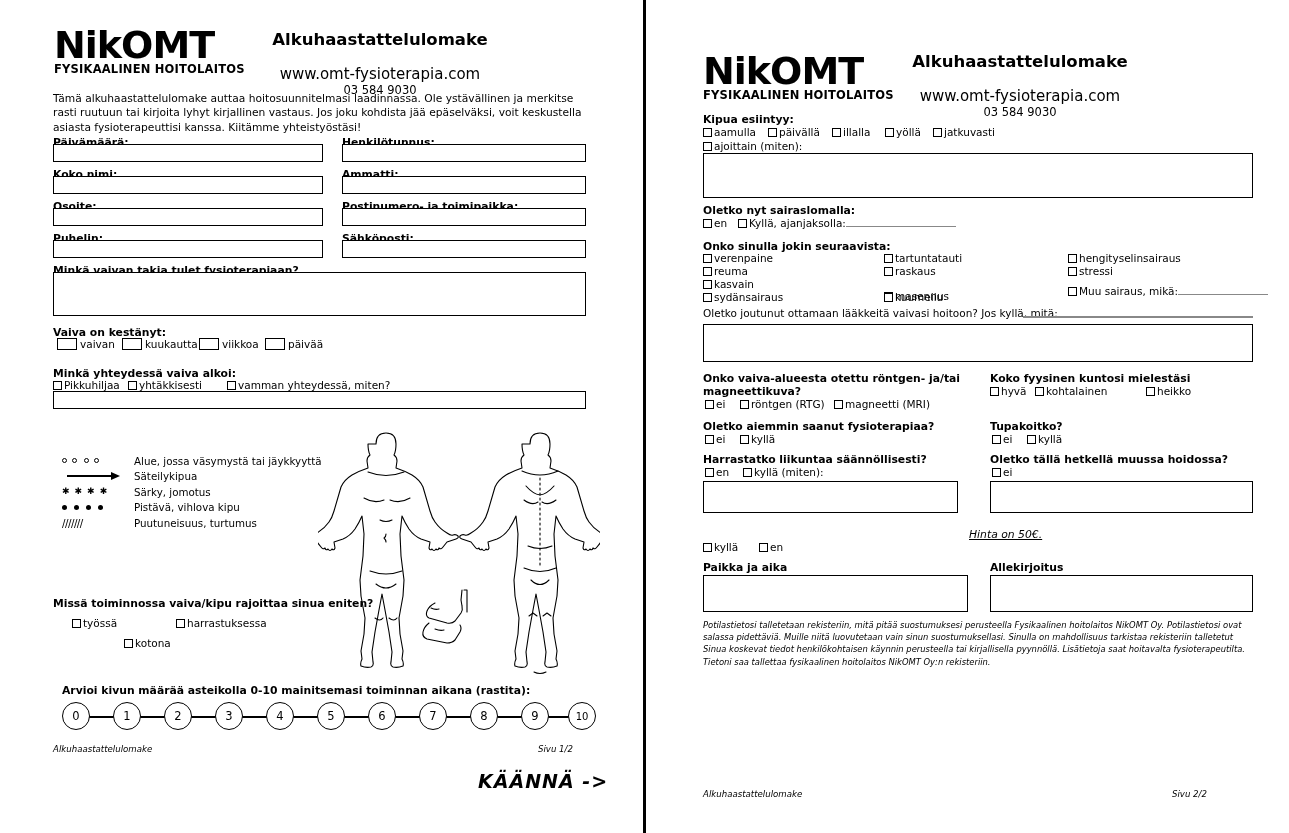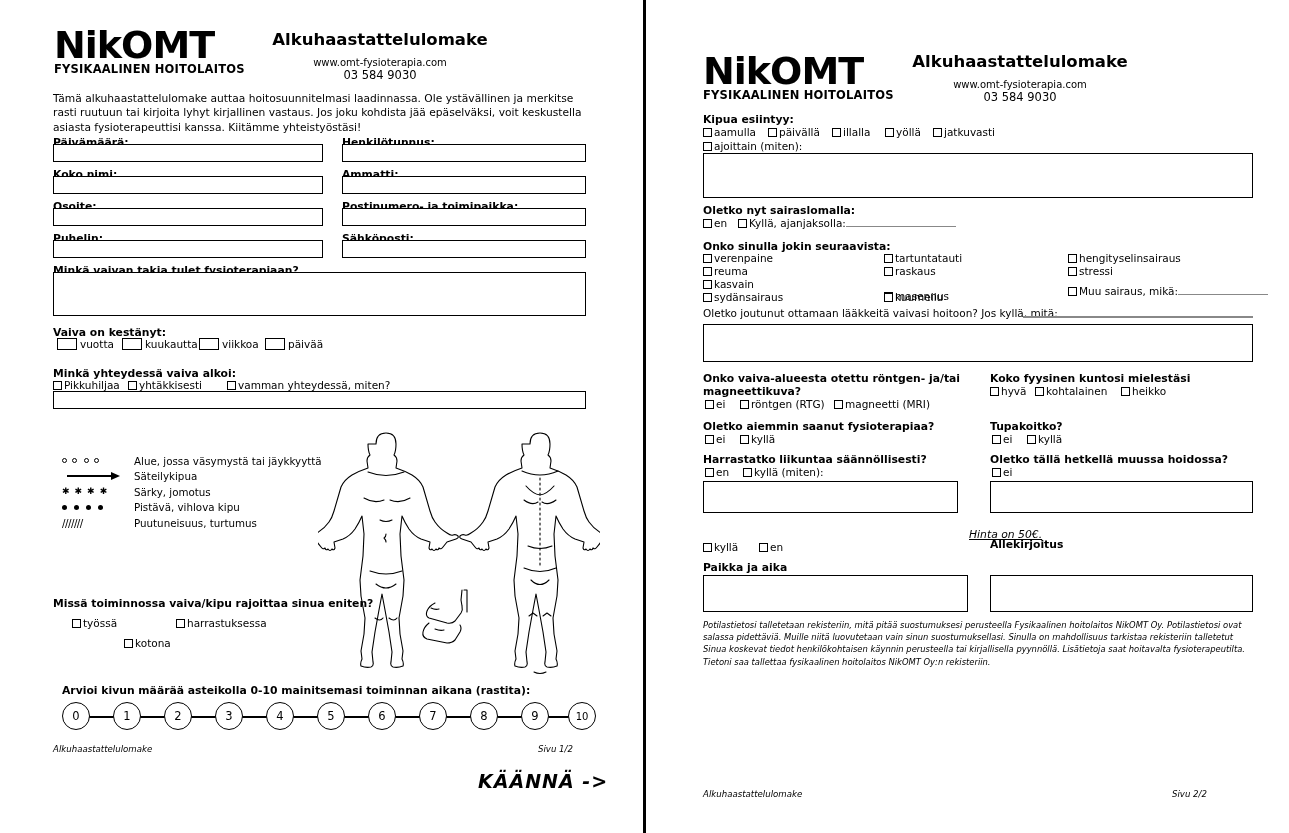--- a/index.html
+++ b/index.html
@@ -19,21 +19,21 @@
     position: absolute; left: 643px; top: 0;
     width: 3px; height: 833px; background: #000;
   }
   .logo { font-weight: bold; letter-spacing: -1px; line-height: 1; }
   .logo .big { font-size: 38px; }
   .logo .sub { font-size: 11.5px; letter-spacing: 0.2px; font-weight: bold; }
   .logo1 { position: absolute; left: 54px; top: 26px; }
   .title-block { position: absolute; text-align: center; }
   .t1 { left: 215px; top: 30px; width: 330px; }
   .t-main { font-size: 16.5px; font-weight: bold; }
-  .t-sub { font-size: 10px; margin-top: 8px; }
+  .t-sub { font-size: 15px; margin-top: 16px; }
   .t-sub2 { font-size: 11.5px; }
 
   .intro {
     position: absolute; left: 53px; top: 92px; width: 540px;
     font-size: 10.7px; line-height: 14.3px;
   }
 
   
   .lbl { font-size: 10.8px; font-weight: bold; position: absolute; white-space: nowrap; }
   .lbl-n { font-size: 10.5px; font-weight: normal; position: absolute; white-space: nowrap; }
@@ -123,21 +123,21 @@
   <div class="lbl" style="left:53px; top:232px;">Puhelin:</div>
   <div class="box" style="left:53px; top:240px; width:270px; height:18px;"></div>
   <div class="lbl" style="left:342px; top:232px;">Sähköposti:</div>
   <div class="box" style="left:342px; top:240px; width:244px; height:18px;"></div>
 
   <div class="lbl" style="left:53px; top:264px;">Minkä vaivan takia tulet fysioterapiaan?</div>
   <div class="box" style="left:53px; top:272px; width:533px; height:44px;"></div>
 
   <div class="lbl" style="left:53px; top:326px;">Vaiva on kestänyt:</div>
   <div class="opt" style="left:57px; top:338px;">
-    <span class="cbw"></span><span>vuotta</span>
+    <span class="cbw"></span><span>vaivan</span>
   </div>
   <div class="opt" style="left:122px; top:338px;">
     <span class="cbw"></span><span>kuukautta</span>
   </div>
   <div class="opt" style="left:199px; top:338px;">
     <span class="cbw"></span><span>viikkoa</span>
   </div>
   <div class="opt" style="left:265px; top:338px;">
     <span class="cbw"></span><span>päivää</span>
   </div>
@@ -359,21 +359,21 @@
     <span class="cb"></span><span>magneetti (MRI)</span>
   </div>
 
   <div class="lbl" style="left:345px; top:372px;">Koko fyysinen kuntosi mielestäsi</div>
   <div class="opt" style="left:345px; top:385px;">
     <span class="cb"></span><span>hyvä</span>
   </div>
   <div class="opt" style="left:390px; top:385px;">
     <span class="cb"></span><span>kohtalainen</span>
   </div>
-  <div class="opt" style="left:476px; top:385px;">
+  <div class="opt" style="left:457px; top:385px;padding-left:44px;">
     <span class="cb"></span><span>heikko</span>
   </div>
 
   <div class="lbl" style="left:58px; top:420px;">Oletko aiemmin saanut fysioterapiaa?</div>
   <div class="opt" style="left:60px; top:433px;">
     <span class="cb"></span><span>ei</span>
   </div>
   <div class="opt" style="left:95px; top:433px;">
     <span class="cb"></span><span>kyllä</span>
   </div>
@@ -407,20 +407,20 @@
   <div style="position:absolute; left:324px; top:528px; font-size:10.8px; font-style:italic;text-decoration:underline;">Hinta on 50€.</div>
   <div class="opt" style="left:58px; top:541px;">
     <span class="cb"></span><span>kyllä</span>
   </div>
   <div class="opt" style="left:114px; top:541px;">
     <span class="cb"></span><span>en</span>
   </div>
 
   <div class="lbl" style="left:58px; top:561px;">Paikka ja aika</div>
   <div class="box" style="left:58px; top:575px; width:265px; height:37px;"></div>
-  <div class="lbl" style="left:345px; top:538px;">Allekirjoitus</div>
+  <div class="lbl" style="left:345px; top:561px;">Allekirjoitus</div>
   <div class="box" style="left:345px; top:575px; width:263px; height:37px;"></div>
 
   <div class="fineprint" style="left:58px; top:619px; width:548px;">Potilastietosi talletetaan rekisteriin, mitä pitää suostumuksesi perusteella Fysikaalinen hoitolaitos NikOMT Oy. Potilastietosi ovat salassa pidettäviä. Muille niitä luovutetaan vain sinun suostumuksellasi. Sinulla on mahdollisuus tarkistaa rekisteriin talletetut Sinua koskevat tiedot henkilökohtaisen käynnin perusteella tai kirjallisella pyynnöllä. Lisätietoja saat hoitavalta fysioterapeutilta. Tietoni saa tallettaa fysikaalinen hoitolaitos NikOMT Oy:n rekisteriin.</div>
 
   <div class="foot" style="left:58px; top:789px;">Alkuhaastattelulomake</div>
   <div class="foot" style="left:527px; top:789px;">Sivu 2/2</div>
 </div>
 
 </body></html>

